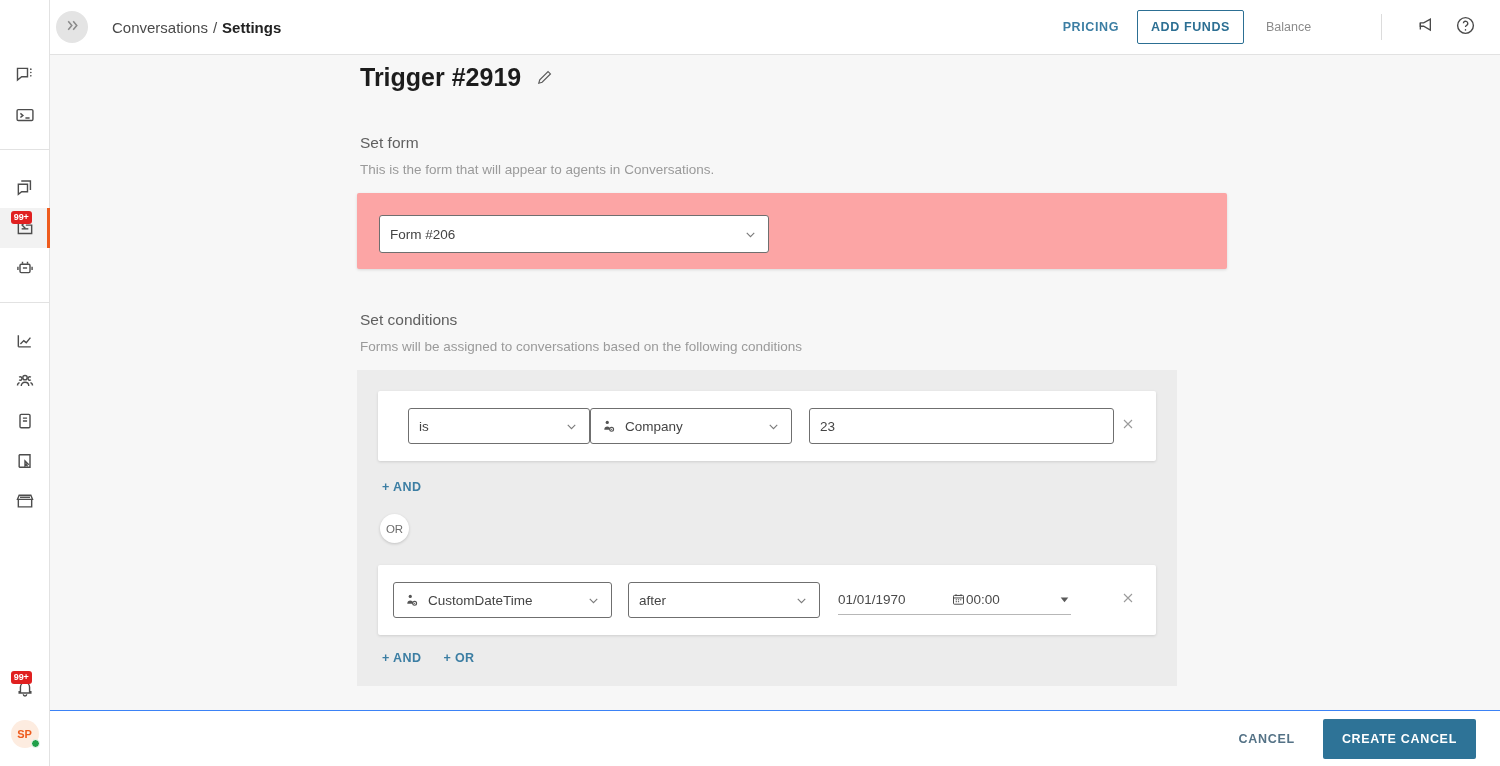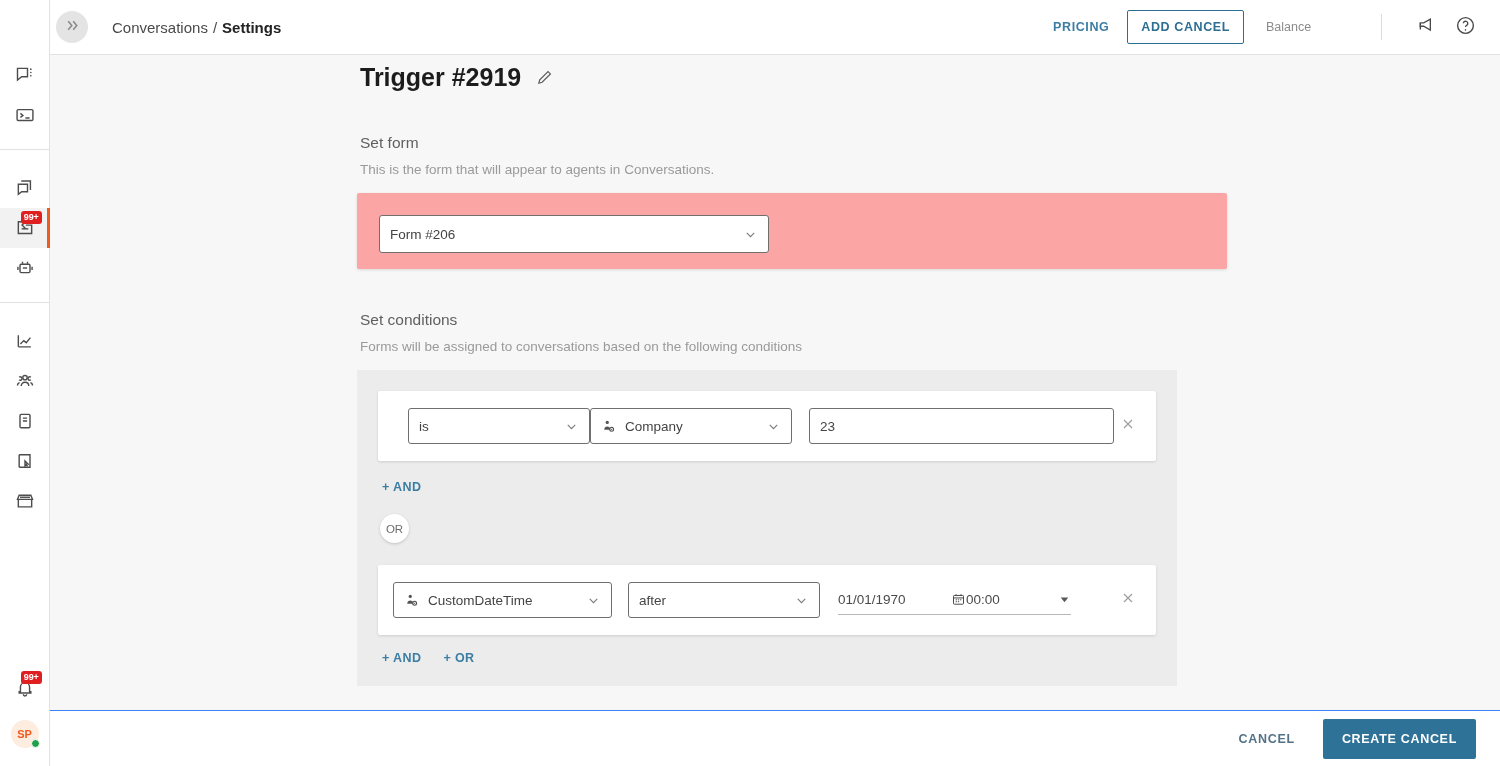--- a/index.html
+++ b/index.html
@@ -37,21 +37,21 @@
   .rail-gap-sm { height:14px; }
   .rail-gap-md { height:18px; }
   .badge {
     position:absolute;
     background:#e02020; color:#fff;
     font-size:9px; font-weight:bold;
     line-height:1;
     padding:2px 3px; border-radius:3px;
     letter-spacing:-0.2px;
   }
-  .badge.b-rail { top:3px; right:8px; }
+  .badge.b-rail { top:3px; right:18px; }
   #rail-spacer { flex:1 1 auto; }
   .avatar {
     position:relative;
     width:28px; height:28px; border-radius:50%;
     background:#fdece0; color:#ee5b1d;
     display:flex; align-items:center; justify-content:center;
     font-size:11px; font-weight:bold;
     cursor:pointer;
   }
   .avatar .dot {
@@ -346,21 +346,21 @@
   </div>
 
   <div id="breadcrumb">
     <span>Conversations</span>
     <span class="crumb-sep">/</span>
     <span class="crumb-cur">Settings</span>
   </div>
 
   <div id="top-right">
     <div id="pricing-link">PRICING</div>
-    <button id="add-funds-btn">ADD CANCEL</button>
+    <button id="add-funds-btn">ADD FUNDS</button>
     <div id="balance-wrap">
       <div id="balance-label">Balance</div>
     </div>
     <div id="hdr-divider"></div>
     <div class="hdr-icon">
       <span>
         <svg width="20" height="20" viewBox="0 0 24 24" fill="none" stroke="#4a4a4a" stroke-width="1.6">
           <path d="M4 9.5h4l8-4.5v13l-8-4.5H4z"></path>
             <path d="M4 9.5v8"></path>
         </svg>

